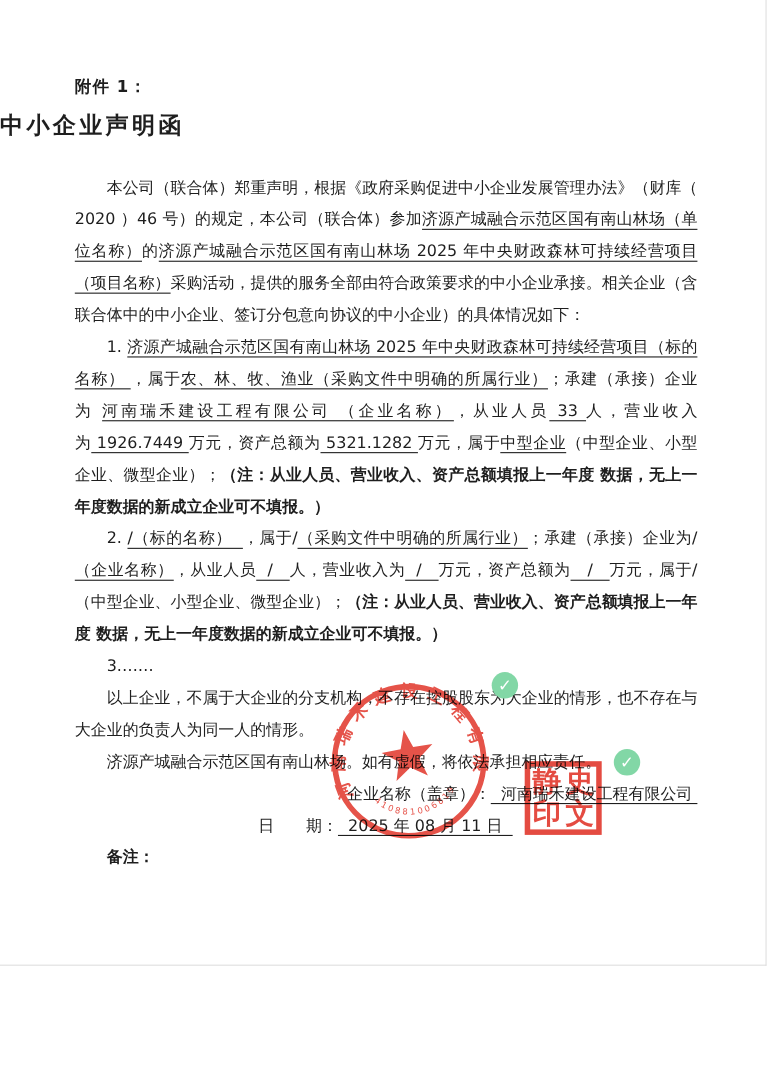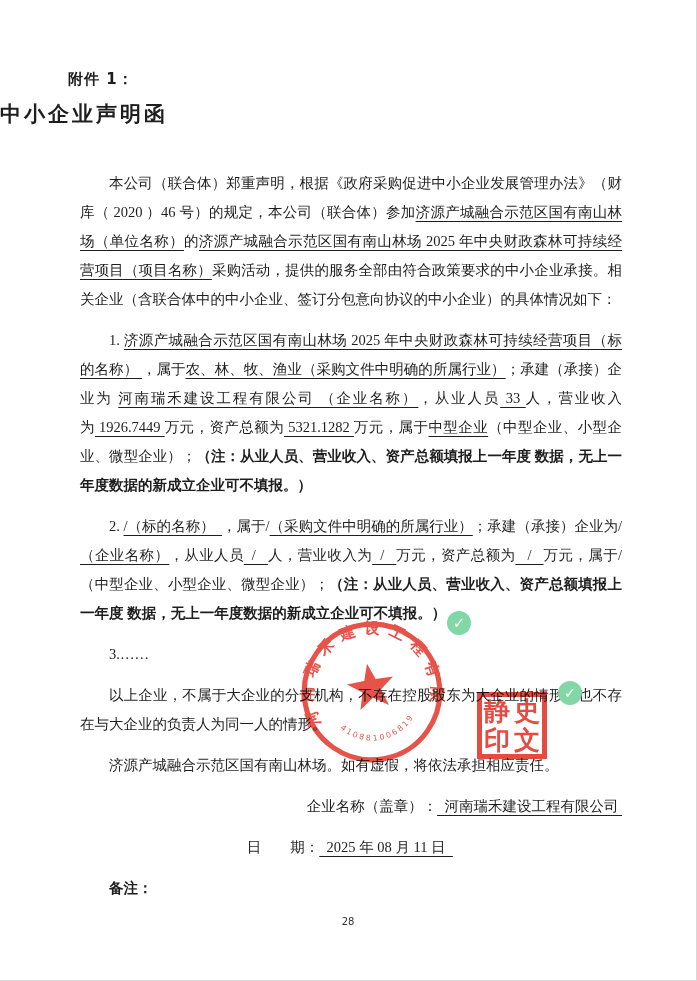--- a/index.html
+++ b/index.html
@@ -1,39 +1,39 @@
 <!DOCTYPE html>
 <html><head>
 <meta charset="utf-8">
 <style>
   html,body{margin:0;padding:0;background:#ffffff;}
   .page{
     position:relative;
-    width:697px;height:981px;
+    width:697px;height:878px;
     background:#ffffff;
     font-family:"DejaVu Sans",sans-serif;
     color:#1e1e1e;
     border-right:1px solid #d8d8d8;
     border-bottom:1px solid #d8d8d8;
     overflow:hidden;
     box-sizing:border-box;
   }
   .attachment{
     position:absolute;left:68px;top:70px;
     font-size:15px;font-weight:bold;letter-spacing:1px;
   }
   .doc-title{
     position:absolute;left:0;right:0;top:100px;
     font-size:21px;font-weight:bold;letter-spacing:3px;
   }
   .content{
     position:absolute;left:68px;top:157px;width:566px;
     font-size:14.5px;line-height:29px;text-align:justify;
   }
-  .content p{margin:12px;text-indent:2em;font-family:Liberation Serif, serif;}
+  .content p{margin:0;text-indent:2em;}
   .content p.plain{text-indent:2em;}
   .content p.sig-company{text-indent:9.5em;text-align:right;}
   .content p.sig-date{text-indent:11.5em;text-align:left;}
   .content p.remark-head{text-indent:2em;font-weight:bold;}
   .u{text-decoration:underline;text-underline-offset:4px;}
   .b{font-weight:bold;}
   .page-num{
     position:absolute;left:0;right:0;top:916px;
     text-align:center;font-size:10px;color:#333;
   }

